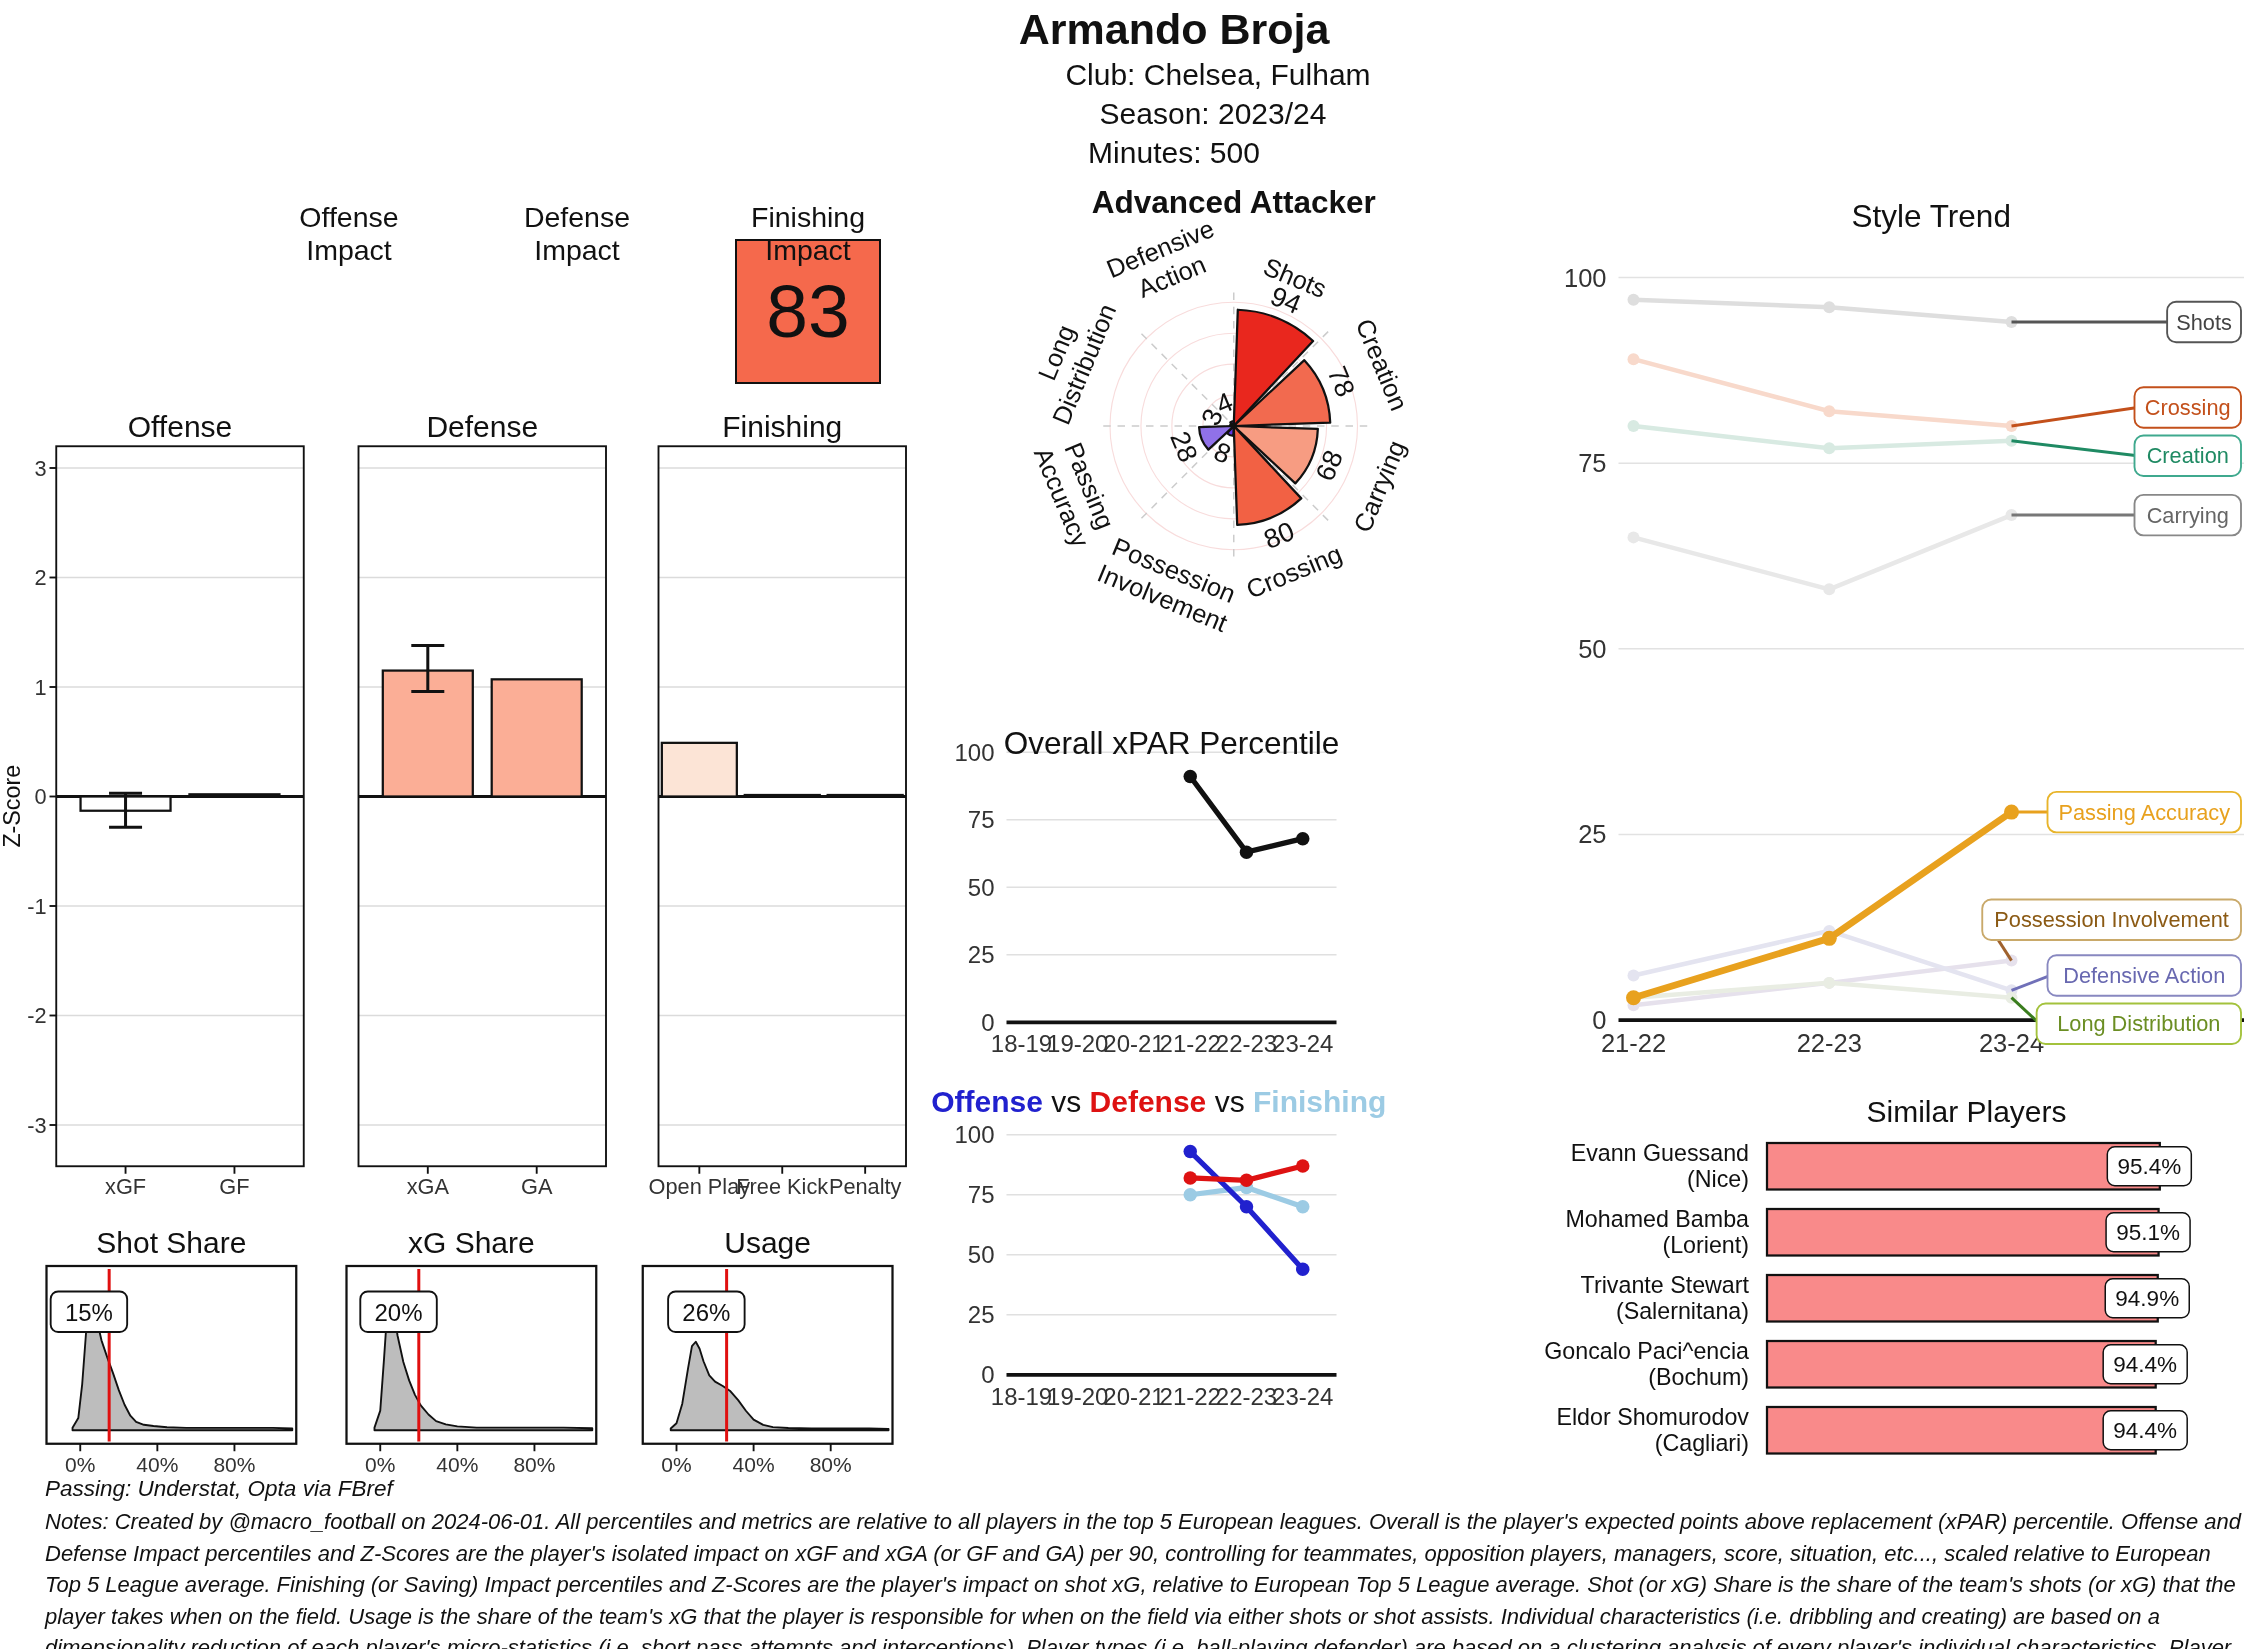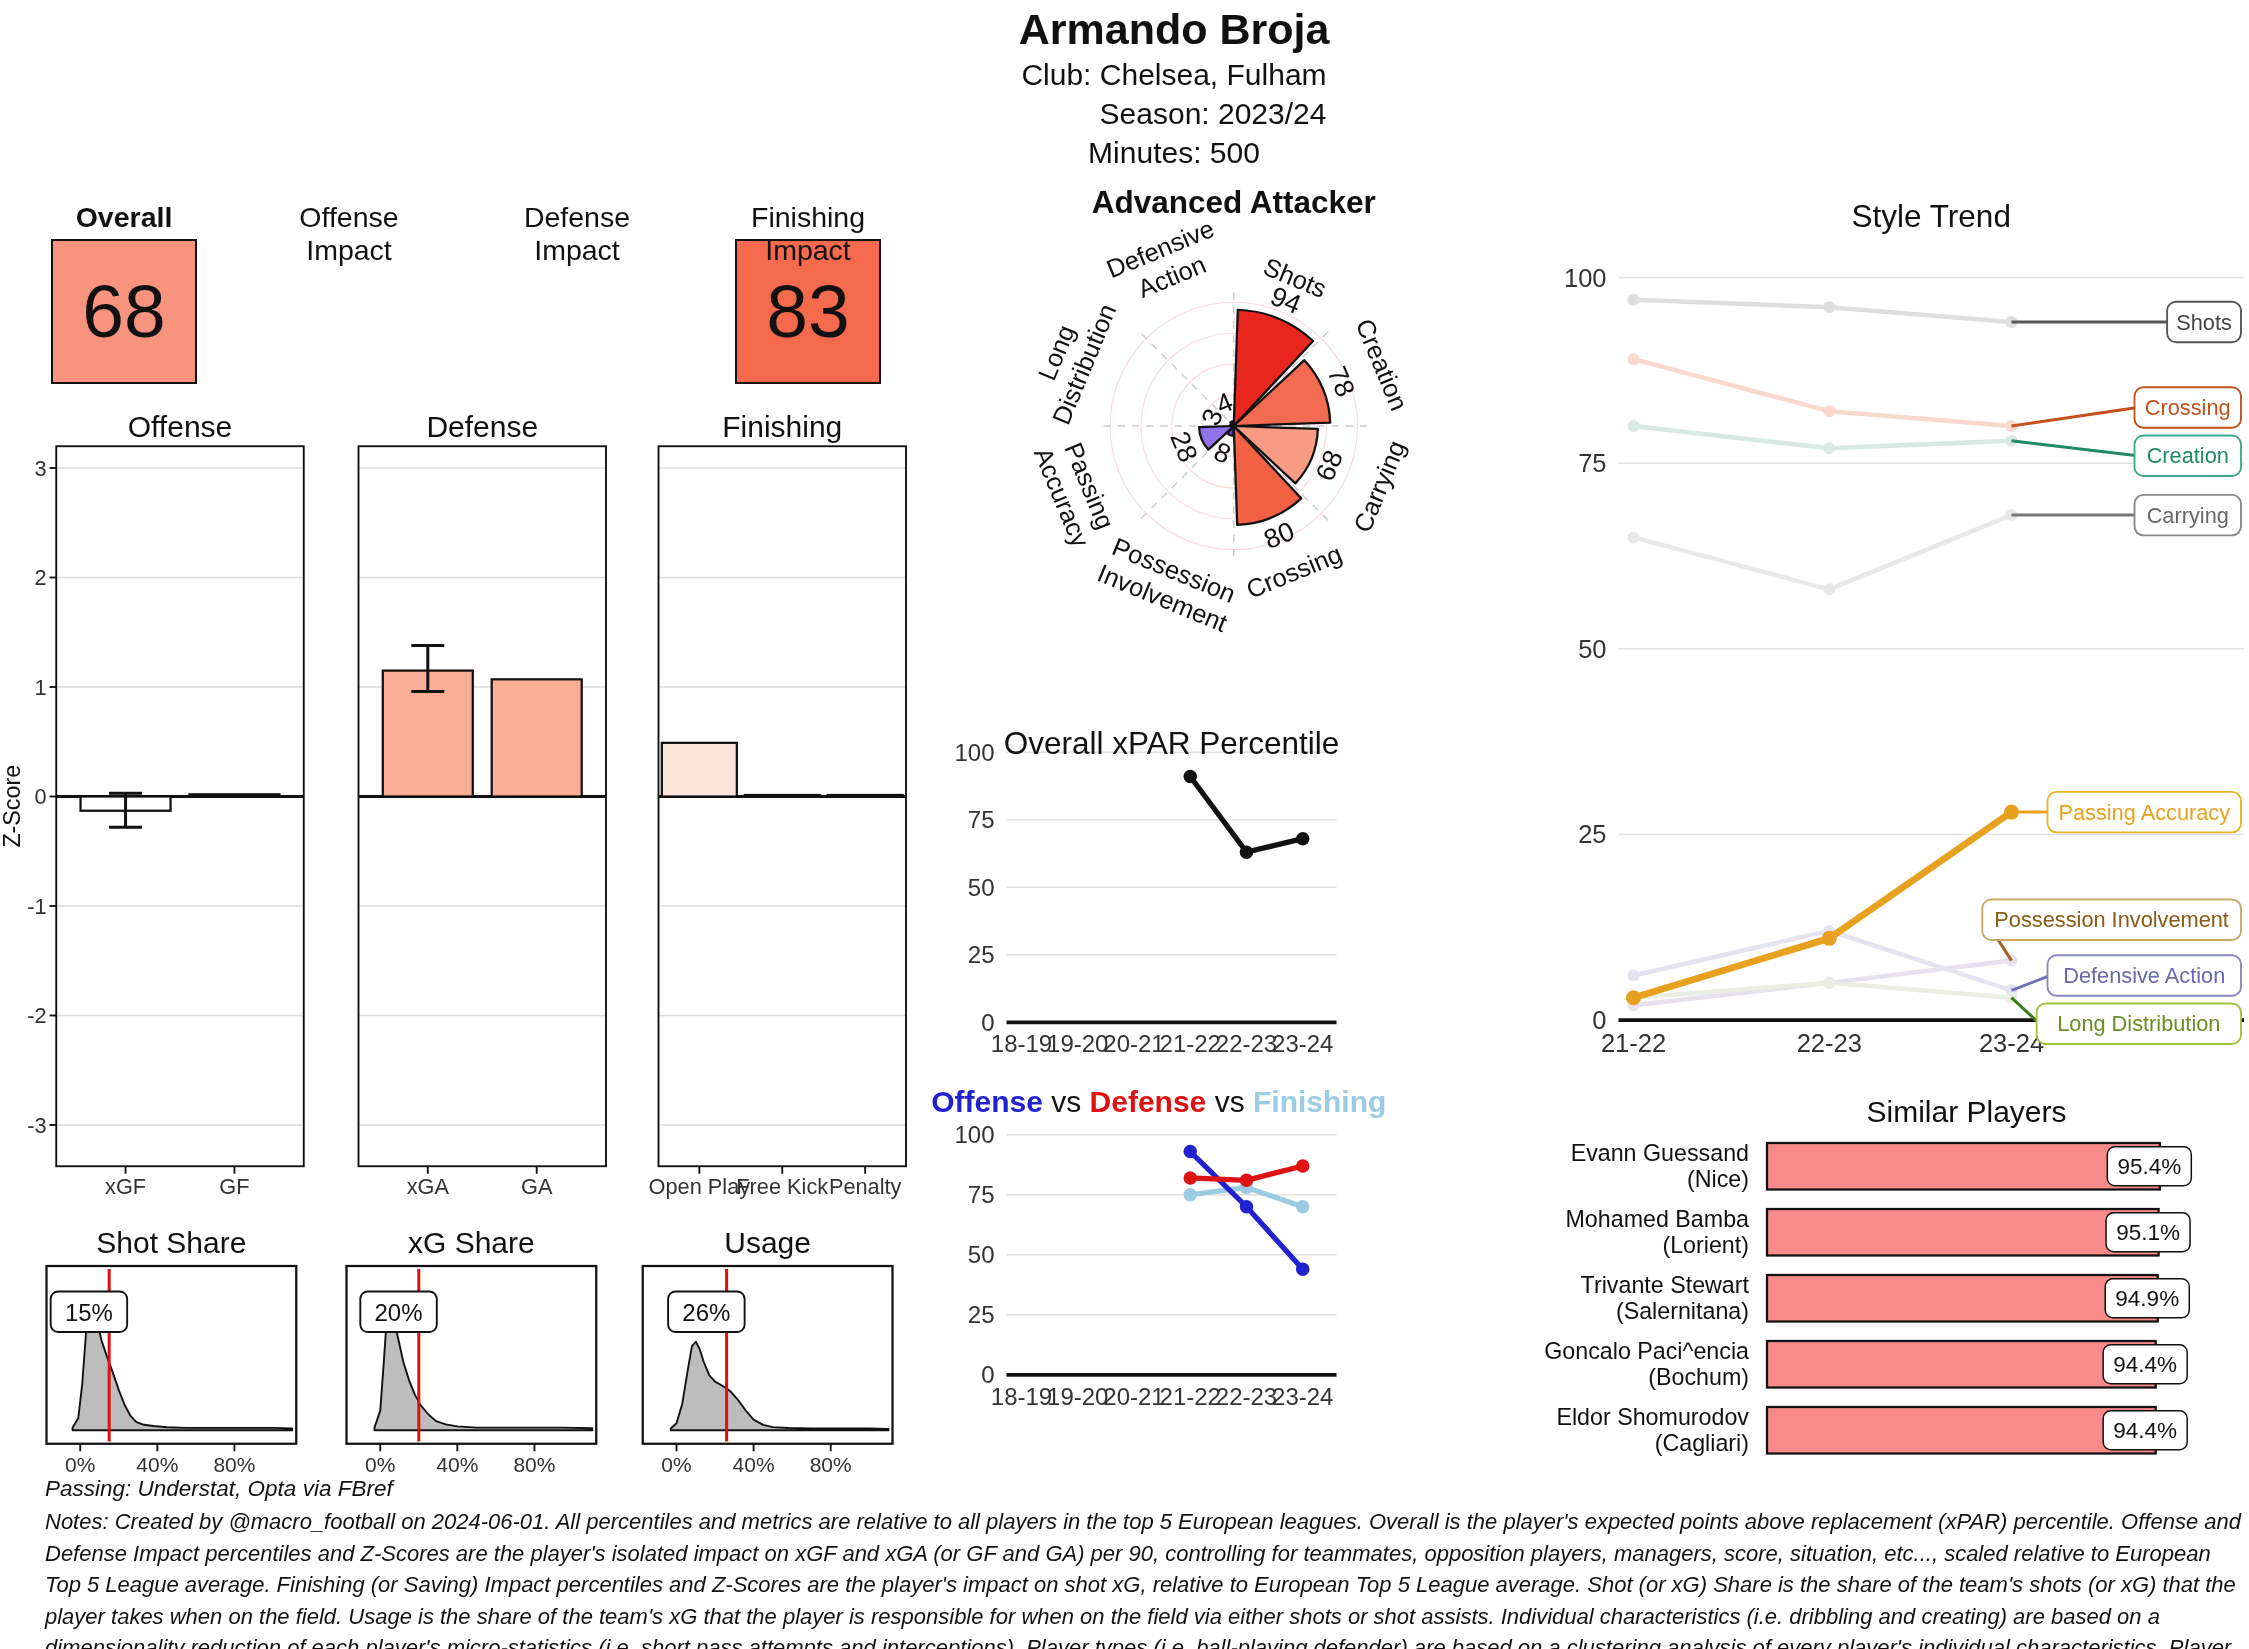--- a/index.html
+++ b/index.html
@@ -1,20 +1,20 @@
 <!DOCTYPE html>
 <html style="font-size:12px"><head>
 <meta charset="utf-8">
 <style>
   html,body{margin:0;padding:0;background:#fff;}
   #stage{position:relative;width:2250px;height:1650px;background:#fff;overflow:hidden;
          font-family:"Liberation Sans",sans-serif;color:#111;border-radius:20px;}
   .hdr{position:absolute;left:1174px;transform:translateX(-50%);white-space:nowrap;text-align:center;}
   #title{top:4.5px;font-size:43px;font-weight:bold;}
-  #club{top:58px;font-size:30px;}
+  #club{top:58px;font-size:30px;margin-left:44px;}
   #season{top:97px;font-size:30px;margin-left:39px;}
   #minutes{top:136px;font-size:30px;}
   .sbox{position:absolute;top:201px;width:146px;text-align:center;}
   .sbox-label{font-size:28.5px;height:36px;}
   .sbox-label.bold{font-weight:bold;}
   .sbox-value{margin-top:1.5px;height:141px;line-height:141px;border:2.2px solid #111;
               font-size:75px;}
   #charts{position:absolute;left:0;top:0;}
   svg text{font-family:"Liberation Sans",sans-serif;}
   #src{position:absolute;left:45px;top:1476px;font-size:22.5px;font-style:italic;}
@@ -23,24 +23,20 @@
 </head>
 <body>
 
 <div id="stage">
 
   <div id="title" class="hdr">Armando Broja</div>
   <div id="club" class="hdr">Club:  Chelsea, Fulham</div>
   <div id="season" class="hdr">Season:  2023/24</div>
   <div id="minutes" class="hdr">Minutes:  500</div>
 
-  <div class="sbox" style="left:51px">
-    <div class="sbox-label bold">Overall</div>
-    <div class="sbox-value" style="background: rgb(248, 148, 126);">68</div>
-  </div>
   <div class="sbox" style="left:276px">
     <div class="sbox-label">Offense Impact</div>
   </div>
   <div class="sbox" style="left:504px">
     <div class="sbox-label">Defense Impact</div>
   </div>
   <div class="sbox" style="left:735px">
     <div class="sbox-label">Finishing Impact</div>
     <div class="sbox-value" style="background: rgb(245, 105, 76);">83</div>
   </div>

